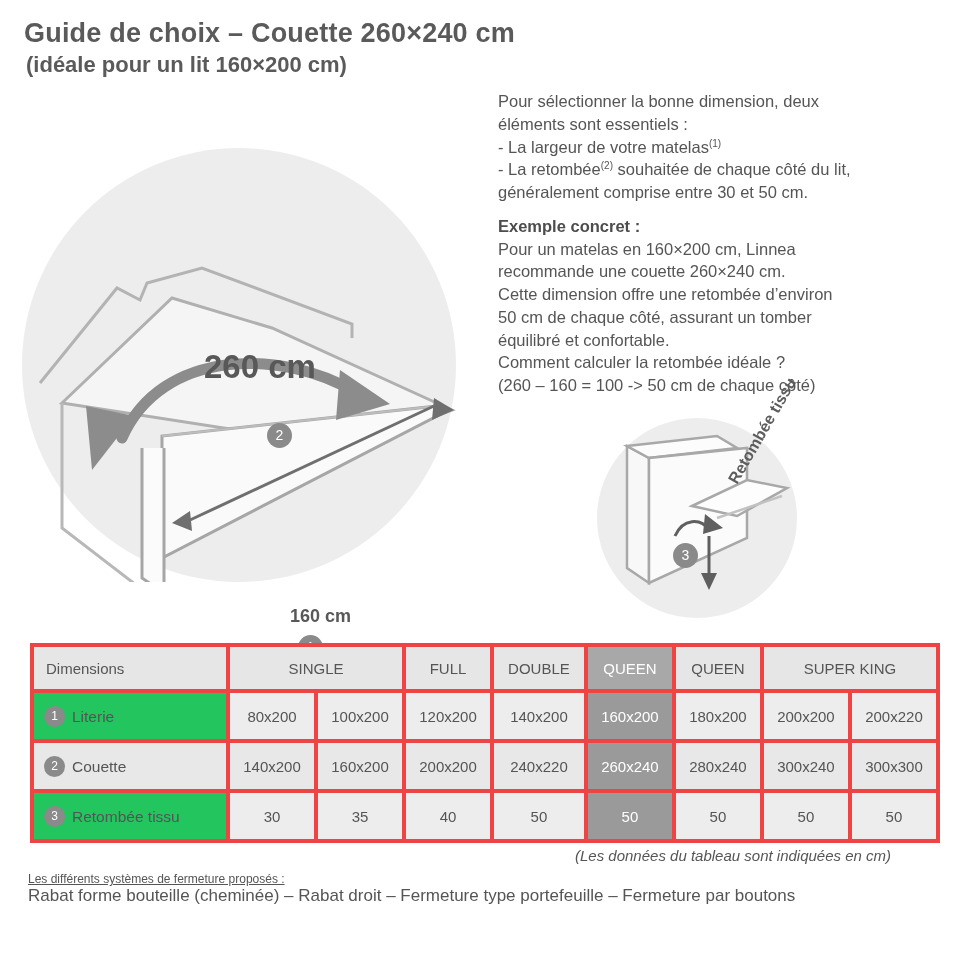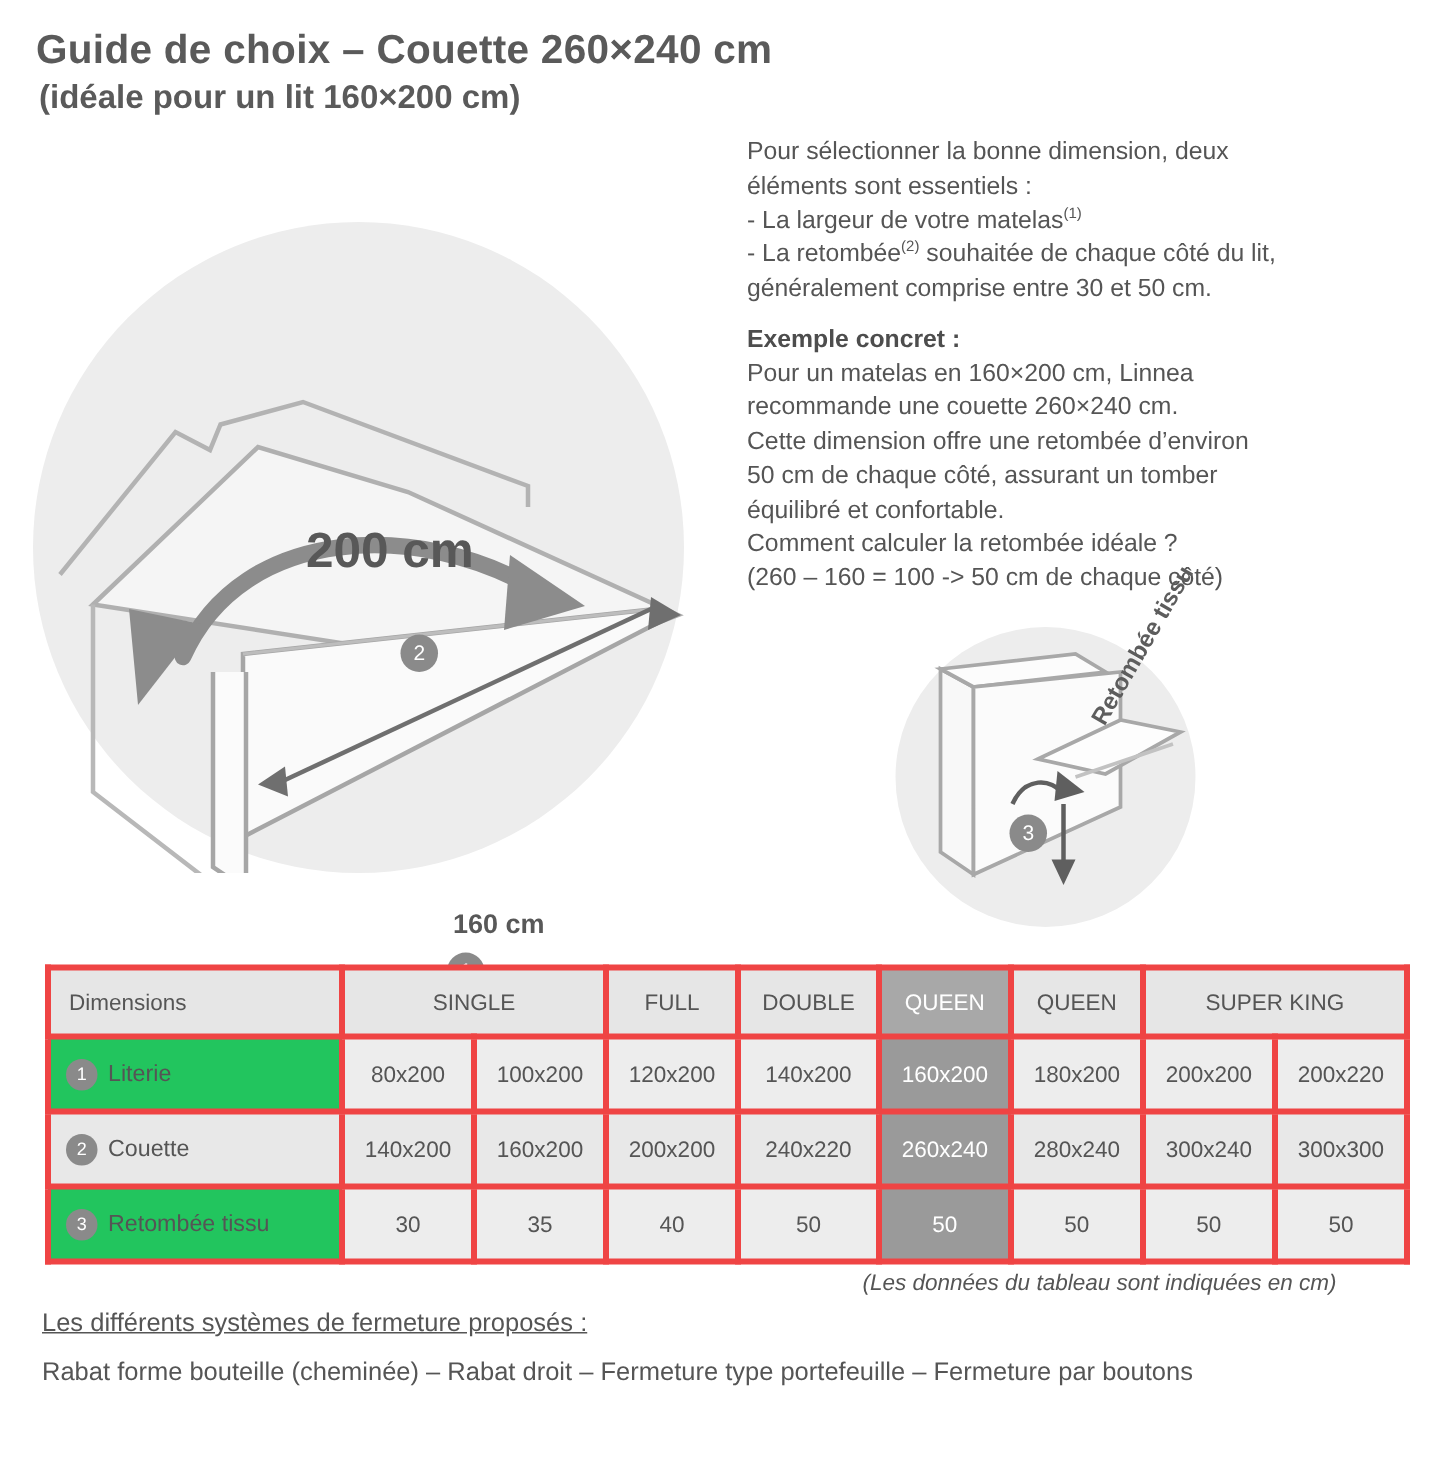--- a/index.html
+++ b/index.html
@@ -90,21 +90,21 @@
     position: absolute;
     left: 182px;
     top: 200px;
     font-size: 33px;
     font-weight: bold;
     color: #585858;
     white-space: nowrap;
   }
   .label-160 {
     position: absolute;
-    left: 280px;
+    left: 268px;
     top: 458px;
     font-size: 18px;
     font-weight: bold;
     color: #585858;
     white-space: nowrap;
   }
   .badge {
     position: absolute;
     width: 25px;
     height: 25px;
@@ -234,28 +234,27 @@
   }
 
   
   .footer {
     position: absolute;
     left: 28px;
     top: 872px;
     width: 910px;
   }
   .footer-title {
-    font-size: 17px;
+    font-size: 12px;
     color: #555555;
     text-decoration: underline;
   }
   .footer-line {
     font-size: 17px;
     color: #555555;
-    margin-top: 13px;
   }
 </style>
 </head>
 <body>
 
 <div class="page">
 
   <div class="title-block">
     <div class="title-main">Guide de choix – Couette 260×240 cm</div>
     <div class="title-sub">(idéale pour un lit 160×200 cm)</div>
@@ -301,21 +300,21 @@
       </g>
       <polygon points="318,222 368,256 314,272" fill="#8c8c8c"></polygon>
       <polygon points="112,268 70,322 64,258" fill="#8c8c8c"></polygon>
 
       <g stroke="#6f6f6f" stroke-width="3" fill="none">
         <line x1="168" y1="372" x2="412" y2="258"></line>
       </g>
       <polygon points="412,250 432,262 410,272" fill="#6f6f6f"></polygon>
       <polygon points="168,363 150,375 170,383" fill="#6f6f6f"></polygon>
     </svg>
-    <div class="label-260">200 cm</div>
+    <div class="label-260">260 cm</div>
     <div class="label-160">160 cm</div>
     <div class="badge badge-2-main">2</div>
     <div class="badge badge-1-main">1</div>
   </div>
 
   <div class="illus-second">
     <div class="circle-bg2"></div>
     <svg width="220" height="210" viewBox="0 0 220 210" style="position:absolute;left:0;top:0;">
       <g fill="none" stroke="#a8a8a8" stroke-width="2.5">
 

